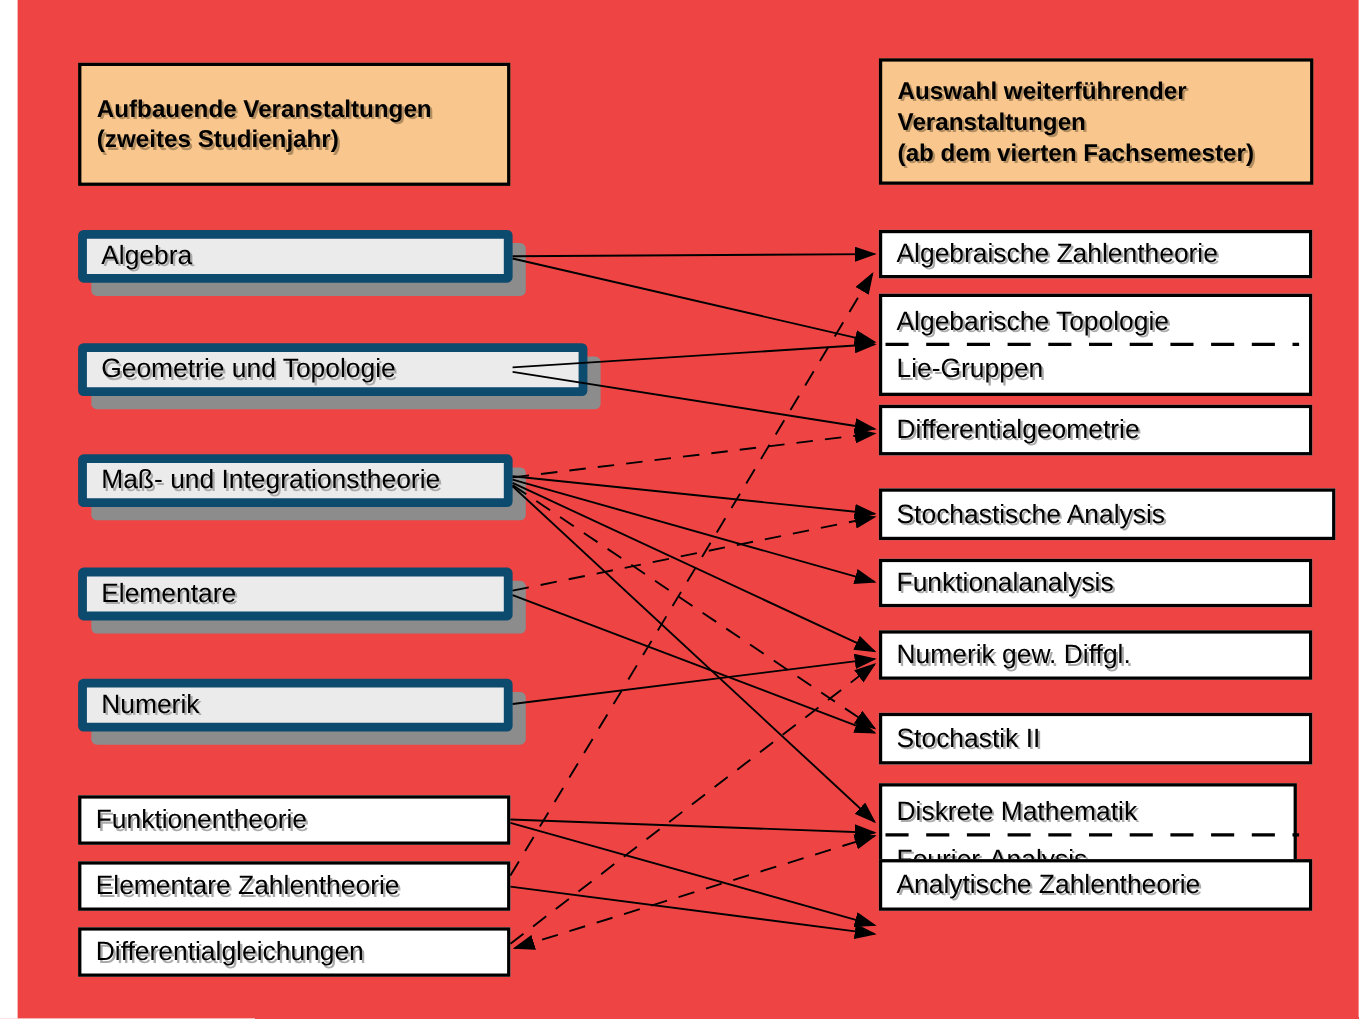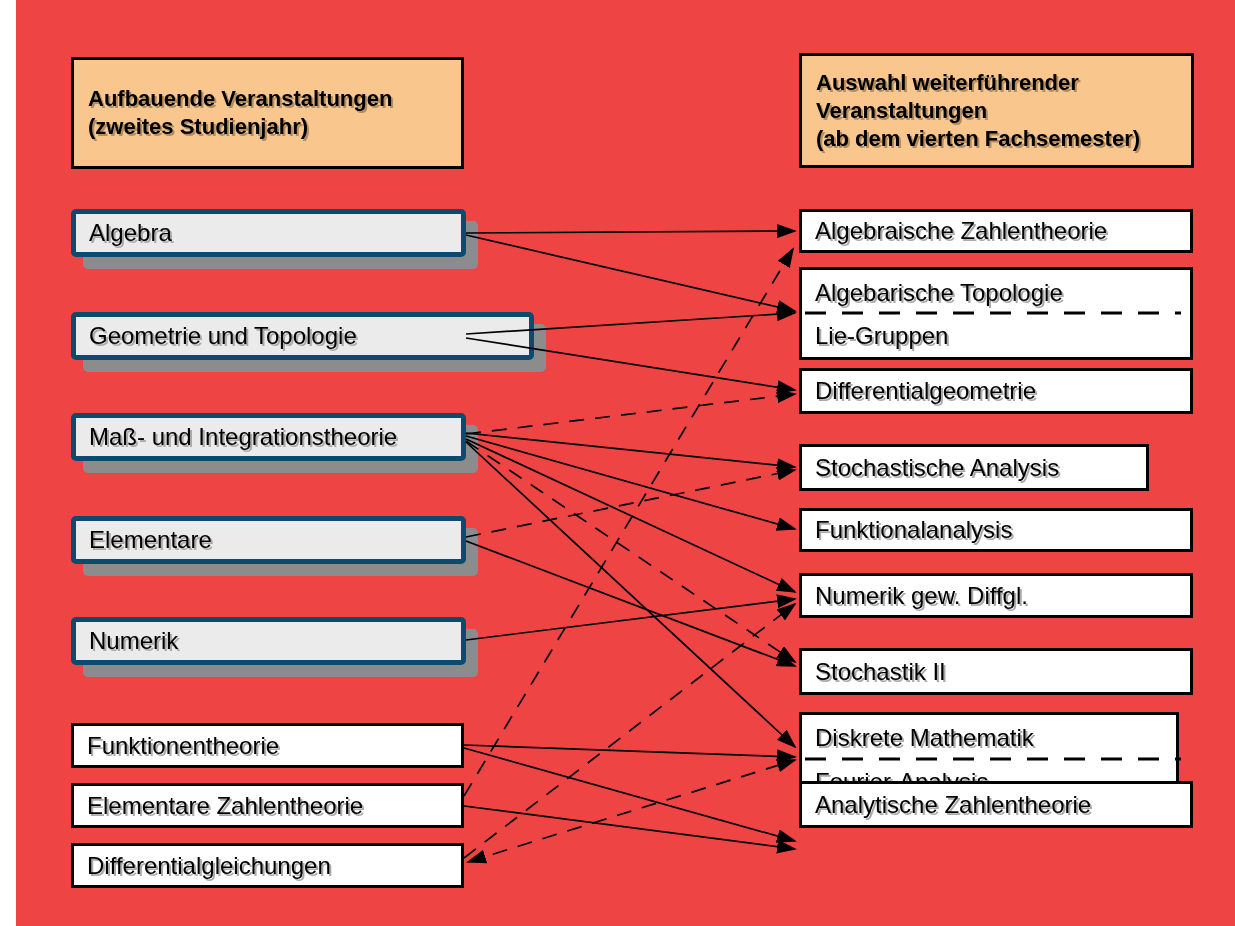--- a/index.html
+++ b/index.html
@@ -28,21 +28,21 @@
     background:#fff;
     color:#000;
   }
   .node .lbl{
     font-size:24px;
     padding-left:13px;
     white-space:nowrap;
     text-shadow:2px 2px 0 #aaaaaa;
   }
   .node.emph{
-    border:5px solid #0c4a6e;
+    border:8px solid #0c4a6e;
     border-radius:5px;
     background:var(--box-fill,#EBEBEB);
     box-shadow:12px 12px 0 var(--shadow-col,#8C8C8C);
   }
   .node.plain{
     border:3px solid #000;
     background:#ffffff;
   }
   .node.divided{display:block;padding:12px;}
   .node.divided .row{
@@ -98,21 +98,21 @@
       <div class="row" style="top: 0px; height: 45px;">
         <span class="lbl">Algebarische Topologie</span>
       </div>
       <div class="row" style="top: 45px; bottom: 0px;">
         <span class="lbl">Lie-Gruppen</span>
       </div>
     </div>
     <div class="node plain" style="left: 783px; top: 368px; width: 394px; height: 46px;">
       <span class="lbl">Differentialgeometrie</span>
     </div>
-    <div class="node plain" style="left: 783px; top: 444px; width: 350px; height: 47px;">
+    <div class="node plain" style="left: 783px; top: 444px; width: 415px; height: 47px;">
       <span class="lbl">Stochastische Analysis</span>
     </div>
     <div class="node plain" style="left: 783px; top: 508px; width: 394px; height: 44px;">
       <span class="lbl">Funktionalanalysis</span>
     </div>
     <div class="node plain" style="left: 783px; top: 573px; width: 394px; height: 45px;">
       <span class="lbl">Numerik gew. Diffgl.</span>
     </div>
     <div class="node plain" style="left: 783px; top: 648px; width: 394px; height: 47px;">
       <span class="lbl">Stochastik II</span>

